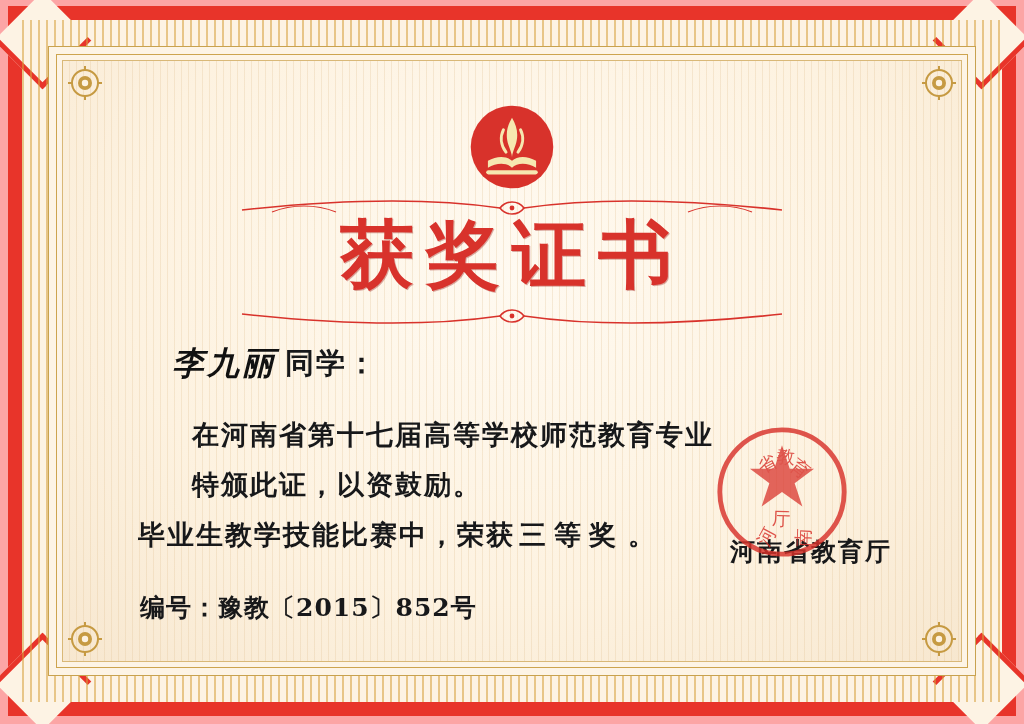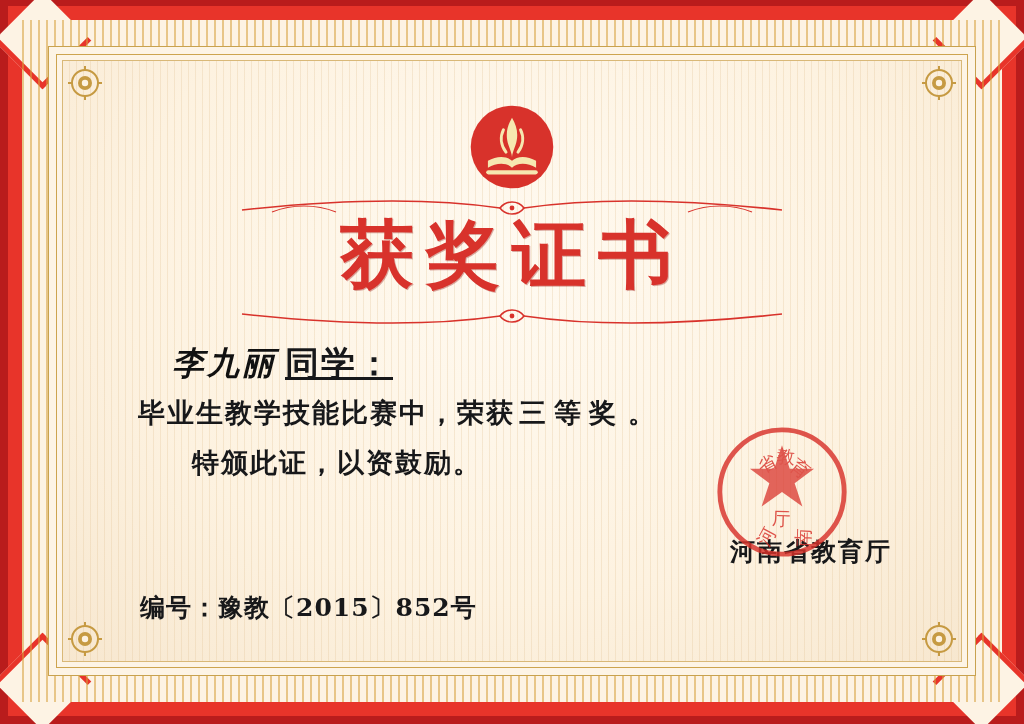--- a/index.html
+++ b/index.html
@@ -12,21 +12,21 @@
     height: 724px;
     font-family: "Liberation Serif", "DejaVu Serif", serif;
     overflow: hidden;
   }
 
   
   #certificate {
     position: relative;
     width: 1024px;
     height: 724px;
-    background: #b91c1c;
+    background: #fca5a5;
     box-sizing: border-box;
   }
 
   
   .red-frame {
     position: absolute;
     left: 8px;
     top: 6px;
     right: 8px;
     bottom: 8px;
@@ -159,35 +159,34 @@
     color: #17181a;
     font-family: "DejaVu Serif", "Liberation Serif", serif;
     font-weight: 700;
     font-size: 27px;
     line-height: 50px;
   }
 
   .line-name {
     display: flex;
     align-items: flex-end;
-    margin-bottom: 0;
+    margin-bottom: 22px;
   }
   .recipient-name {
     font-family: "DejaVu Serif", "Liberation Serif", serif;
     font-style: italic;
     font-weight: 700;
     font-size: 32px;
     color: #111;
     letter-spacing: 3px;
     padding: 0 8px 0 34px;
   }
   .salutation {
-    font-size: 34px;
+    font-size: 29px;
     letter-spacing: 2px;
-    text-decoration: underline;
   }
 
   .para {
     letter-spacing: 2px;
     font-size: 27px;
   }
   .para .indent { display: inline-block; width: 54px; }
   .award-level {
     letter-spacing: 8px;
     padding: 0 4px;
@@ -321,24 +320,27 @@
         <path d="M268 12 C274 4 286 4 292 12 C286 20 274 20 268 12 Z" fill="none" stroke="#d8322b" stroke-width="1.6"></path>
         <circle cx="280" cy="12" r="2.4" fill="#d8322b"></circle>
       </svg>
 
       <div class="body-text">
         <div class="line-name">
           <span class="recipient-name">李九丽</span>
           <span class="salutation">同学：</span>
         </div>
         <div class="para">
-          <span>毕业生教学技能比赛中，荣获</span><span class="award-level">三等奖</span><span>。</span>
+          <span class="indent"></span><span>在河南省第十七届高等学校师范教育专业</span>
         </div>
         <div class="para">
           <span class="indent"></span><span>特颁此证，以资鼓励。</span>
+        </div>
+        <div class="para">
+          <span>毕业生教学技能比赛中，荣获</span><span class="award-level">三等奖</span><span>。</span>
         </div>
       </div>
 
       <svg class="seal" viewBox="0 0 140 140">
         <circle cx="70" cy="70" r="64" fill="none" stroke="#d8322b" stroke-width="5"></circle>
         <path d="M70 22 L78 46 L103 46 L83 61 L91 85 L70 70 L49 85 L57 61 L37 46 L62 46 Z" fill="#d8322b" opacity="0.9"></path>
         <text x="70" y="44" text-anchor="middle" fill="#d8322b" font-size="19" font-family="DejaVu Serif, serif" transform="rotate(-28 70 70)">省</text>
         <text x="70" y="40" text-anchor="middle" fill="#d8322b" font-size="19" font-family="DejaVu Serif, serif" transform="rotate(6 70 70)">教</text>
         <text x="70" y="46" text-anchor="middle" fill="#d8322b" font-size="19" font-family="DejaVu Serif, serif" transform="rotate(38 70 70)">育</text>
         <text x="70" y="104" text-anchor="middle" fill="#d8322b" font-size="19" font-family="DejaVu Serif, serif" transform="rotate(2 70 70)">厅</text>

